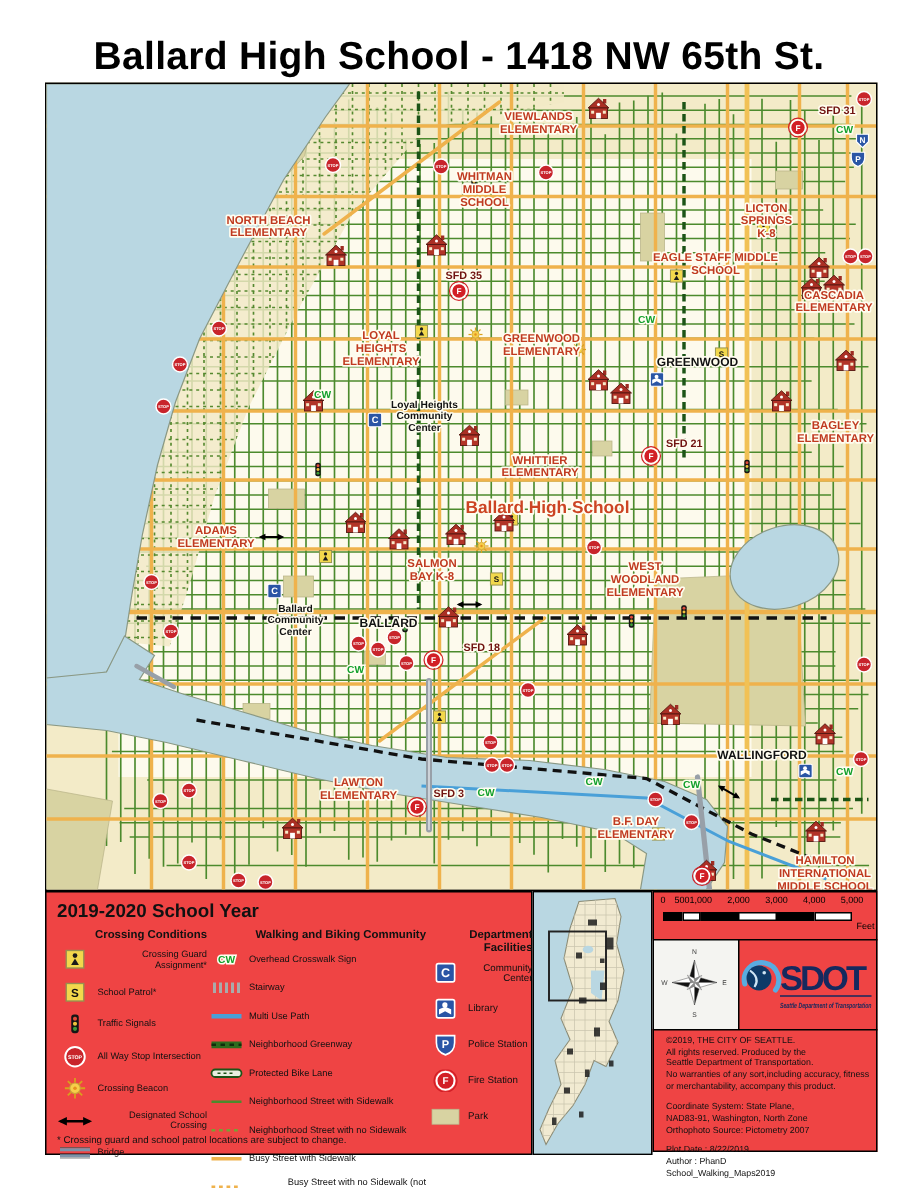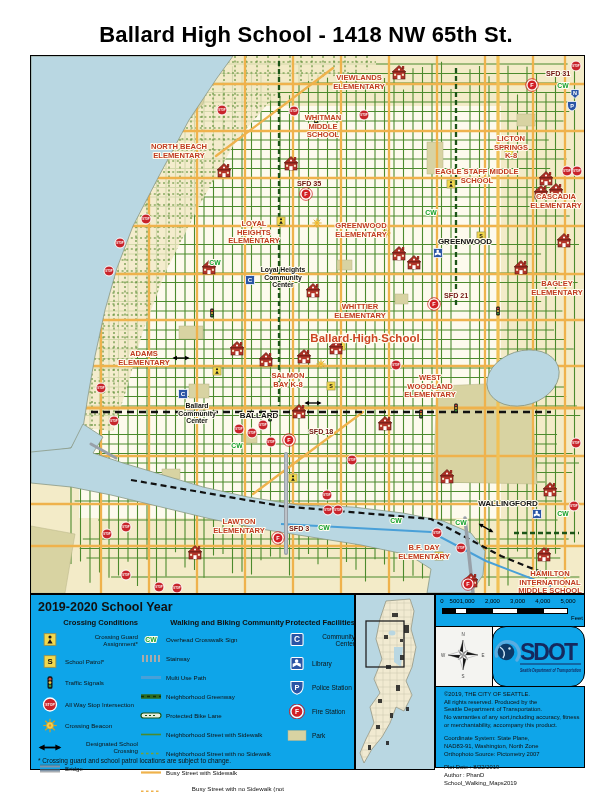--- a/index.html
+++ b/index.html
@@ -1,24 +1,24 @@
 <!DOCTYPE html>
 <html><head>
 <meta charset="utf-8">
 <style>
   html,body{margin:0;padding:0;}
   body{width:612px;height:792px;background:#fff;position:relative;font-family:"Liberation Sans",sans-serif;overflow:hidden;}
-  .title{position:absolute;top:22px;left:0;right:0;text-align:center;font-size:22px;font-weight:bold;color:#000;letter-spacing:.2px;}
+  .title{position:absolute;top:22px;left:0;right:0;text-align:center;font-size:26px;font-weight:bold;color:#000;letter-spacing:.2px;}
   .map-frame{position:absolute;left:30px;top:55px;width:553px;height:537px;border:1px solid #000;background:#f3ebc8;}
-  .panel{position:absolute;background:#0ea5e9;border:1px solid #000;box-sizing:content-box;}
+  .panel{position:absolute;background:#ef4444;border:1px solid #000;box-sizing:content-box;}
   .legend-box{left:30px;top:594px;width:316px;height:169px;padding:5px 0 0 7px;}
   .inset-box{left:355px;top:594px;width:78px;height:174px;background:#b9d7e2;padding:0;}
   .scale-box{left:435px;top:594px;width:148px;height:31px;}
   .compass-box{left:435px;top:626px;width:56px;height:59px;background:#f4f4f1;}
-  .logo-box{left:492px;top:626px;width:91px;height:59px;border-radius:14px;}
+  .logo-box{left:492px;top:626px;width:91px;height:59px;}
   .credits-box{left:435px;top:686px;width:140px;height:76px;padding:4px 0 0 8px;font-size:5.9px;line-height:1.3;color:#111;}
   .credits-box .par{margin-bottom:6px;}
   .year{font-size:12.5px;font-weight:bold;color:#111;margin-bottom:4px;}
   .cols{position:relative;height:132px;}
   .col{position:absolute;top:0;text-align:right;}
   .c1{left:0;width:100px;}
   .c2{left:101px;width:145px;}
   .c3{left:247px;width:70px;}
   .colh{font-size:7.6px;font-weight:bold;color:#111;margin-bottom:5px;}
   .lrow{display:flex;align-items:center;gap:3px;margin-bottom:4px;font-size:6.2px;color:#111;}
@@ -1190,21 +1190,21 @@
             <svg width="24" height="15" viewBox="-12 -7.5 24 15">
               <g transform="translate(0,0)">
                 <line x1="-10" y1="0" x2="10" y2="0" stroke="#efb24c" stroke-width="2.2" stroke-dasharray="2.5,2.5"></line>
               </g>
             </svg>
             <span>Busy Street with no Sidewalk (not recommended)</span>
           </div>
         </div>
     </div>
     <div class="col c3">
-      <div class="colh">Protected Facilities</div>
+      <div class="colh">Department Facilities</div>
       <div id="leg-community">
           <div class="lrow">
             <svg width="24" height="15" viewBox="-12 -7.5 24 15">
               <g transform="translate(0,0)">
                 <g>
                   <rect x="-6.075" y="-6.075" width="12.15" height="12.15" rx="1.35" fill="#2a55a5" stroke="#fff" stroke-width="1.08"></rect>
                   <text y="2.9700000000000006" text-anchor="middle" font-size="8.370000000000001" font-weight="bold" fill="#fff" font-family="&quot;Liberation Serif&quot;,serif">C</text>
                 </g>
               </g>
             </svg>

